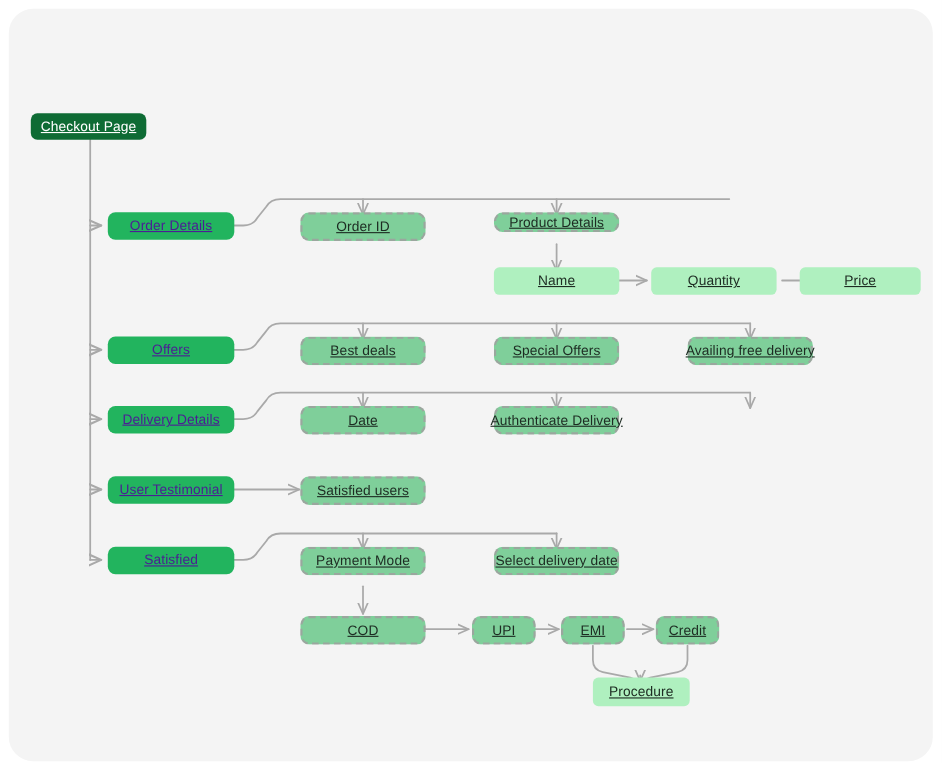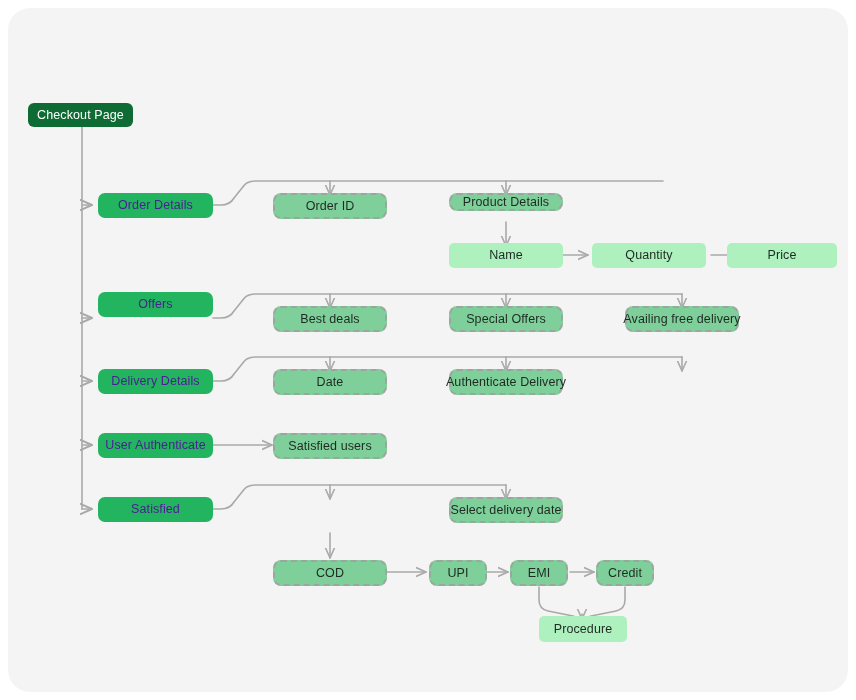--- a/index.html
+++ b/index.html
@@ -34,20 +34,21 @@
     display: flex;
     align-items: center;
     justify-content: center;
     text-align: center;
     border-radius: 7px;
     font-size: 12.5px;
     line-height: 1.15;
     letter-spacing: 0.1px;
     padding: 0 6px;
     white-space: nowrap;
+    text-decoration: underline;
   }
   .n-root {
     background: #0e6b34;
     color: #ffffff;
     border-radius: 6px;
   }
   .n-primary {
     background: #22b45e;
     color: #4c1d95;
     border-radius: 7px;
@@ -127,30 +128,30 @@
   </svg>
 
   <div class="node n-root" style="left:20px; top:95px; width:105px; height:24px;">
     <span>Checkout Page</span>
   </div>
 
   <div class="node n-primary" style="left:90px; top:185px; width:115px; height:25px;">
     <span>Order Details</span>
   </div>
 
-  <div class="node n-primary" style="left:90px; top:284px; width:115px; height:25px;">
+  <div class="node n-primary" style="left:90px; top:298px; width:115px; height:25px;">
     <span>Offers</span>
   </div>
 
   <div class="node n-primary" style="left:90px; top:361px; width:115px; height:25px;">
     <span>Delivery Details</span>
   </div>
 
   <div class="node n-primary" style="left:90px; top:425px; width:115px; height:25px;">
-    <span>User Authenticate</span>
+    <span>User Testimonial</span>
   </div>
 
   <div class="node n-primary" style="left:90px; top:489px; width:115px; height:25px;">
     <span>Satisfied</span>
   </div>
 
   <div class="node n-dashed" style="left:265px; top:185px; width:114px; height:26px;">
     <span>Order ID</span>
   </div>
 
@@ -188,20 +189,23 @@
 
   <div class="node n-dashed" style="left:441px; top:361px; width:114px; height:26px;">
     <span>Authenticate Delivery</span>
   </div>
 
 
   <div class="node n-dashed" style="left:265px; top:425px; width:114px; height:26px;">
     <span>Satisfied users</span>
   </div>
 
+  <div class="node n-dashed" style="left:265px; top:489px; width:114px; height:26px;">
+    <span>Payment Mode</span>
+  </div>
 
   <div class="node n-dashed" style="left:441px; top:489px; width:114px; height:26px;">
     <span>Select delivery date</span>
   </div>
 
   <div class="node n-dashed" style="left:265px; top:552px; width:114px; height:26px;">
     <span>COD</span>
   </div>
 
   <div class="node n-dashed" style="left:421px; top:552px; width:58px; height:26px;">

